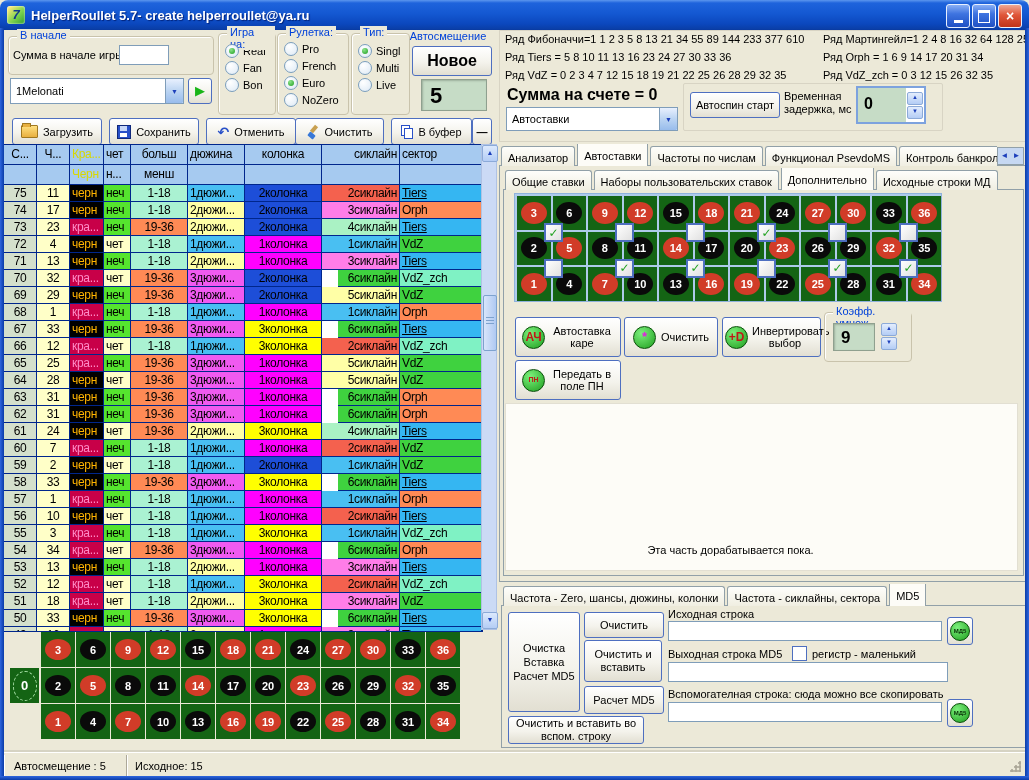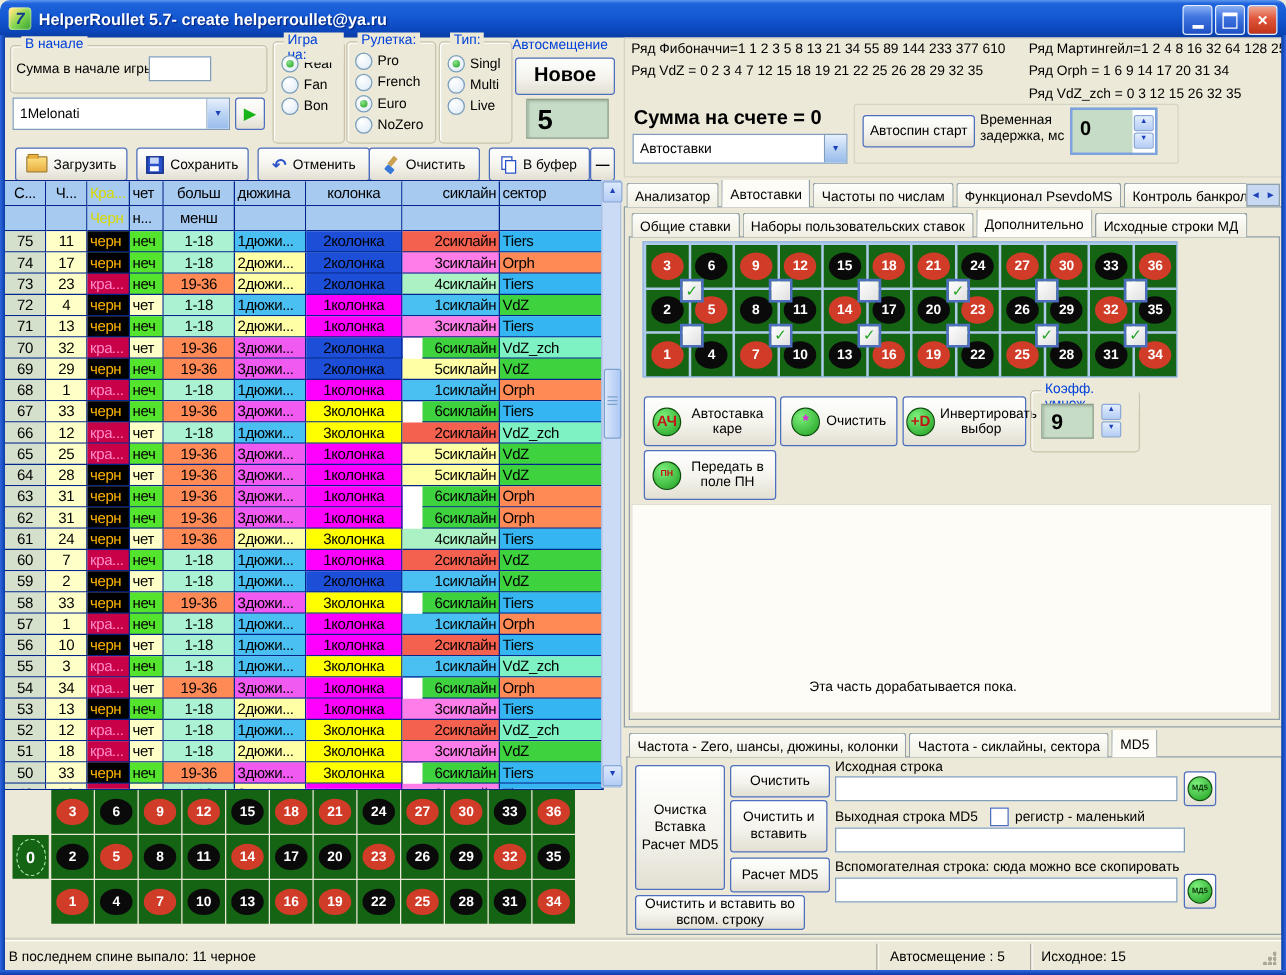--- a/index.html
+++ b/index.html
@@ -71,21 +71,21 @@
   .hl-yellow{color:#D8D800;}
   .c0,.c1,.c4,.c6{text-align:center;} .c7{text-align:right;} 
   .cl-spin{background:#D4E0CC;} .cl-num{background:#FFFFC8;}
   .cl-black{background:#000;color:#FFB400;} .cl-red{background:#C80048;color:#FF8CC8;}
   .cl-chet{background:#FFFFC8;} .cl-nech{background:#55E42E;}
   .cl-r118{background:#AAF2D2;} .cl-r1936{background:#FF8A55;}
   .cl-d1{background:#49BFF2;} .cl-d2{background:#FFFFA6;} .cl-d3{background:#F05AF0;}
   .cl-k1{background:#FF00FF;} .cl-k2{background:#1d4ed8;} .cl-k3{background:#FFFF00;}
   .cl-s1{background:#49BFF2;text-align:right;} .cl-s2{background:#F4614E;} .cl-s3{background:#FF7DE8;}
   .cl-s4{background:#AAF2C4;} .cl-s5{background:#FFFFA6;} .cl-s6{background:#3FD23F;margin-left:16px;}
-  .cl-tiers{background:#35B6F2;} .cl-orph{background:#FF8A55;} .cl-vdz{background:#3FD23F;} .cl-vdzzch{background:#7FF2C4;}
+  .cl-tiers{background:#35B6F2;text-decoration:underline;} .cl-orph{background:#FF8A55;} .cl-vdz{background:#3FD23F;} .cl-vdzzch{background:#7FF2C4;}
 
   
   .sbar{width:16px;background:#CBDAF5;border:1px solid #AFC2E4;box-sizing:border-box;}
   .sbtn{position:absolute;left:0;width:14px;height:15px;background:linear-gradient(180deg,#DCE9FD,#B4CDF5);
     border:1px solid #8CAAD8;border-radius:2px;color:#1C3FBB;font-size:7px;line-height:14px;text-align:center;}
   .sthumb{position:absolute;left:1px;width:12px;background:linear-gradient(90deg,#D8E5FB,#AFC9F2);
     border:1px solid #7DA2CE;border-radius:2px;}
   .sthumb::after{content:"";position:absolute;left:2px;right:2px;top:45%;height:1px;background:#7DA2CE;
     box-shadow:0 3px 0 #7DA2CE,0 -3px 0 #7DA2CE;}
 
@@ -705,20 +705,21 @@
         </div>
         <div class="bcell">
           <div class="bcirc red">34</div>
         </div>
       </div>
     </div>
 
   <div class="abs" style="left:499px;top:30px;width:527px;height:112px;border:1px solid #D8D4C4;box-sizing:border-box;">
     <div class="abs" style="left:5px;top:2px;">
       <div class="serline">Ряд Фибоначчи=1 1 2 3 5 8 13 21 34 55 89 144 233 377 610</div>
+      <div class="serline">Ряд Tiers = 5 8 10 11 13 16 23 24 27 30 33 36</div>
       <div class="serline">Ряд VdZ = 0 2 3 4 7 12 15 18 19 21 22 25 26 28 29 32 35</div>
     </div>
     <div class="abs" style="left:323px;top:2px;">
       <div class="serline">Ряд Мартингейл=1 2 4 8 16 32 64 128 256</div>
       <div class="serline">Ряд Orph = 1 6 9 14 17 20 31 34</div>
       <div class="serline">Ряд VdZ_zch = 0 3 12 15 26 32 35</div>
     </div>
     <div class="abs" style="left:7px;top:55px;font-size:16px;font-weight:bold;">Сумма на счете = 0</div>
     <div class="abs combo" style="left:6px;top:76px;width:170px;height:22px;">
       <div class="ctxt">Автоставки</div>
@@ -969,21 +970,20 @@
   <input class="abs tfield" style="left: 668px; top: 702px; width: 274px; height: 20px;" value="">
   <div class="abs btn" style="left:947px;top:699px;width:24px;height:26px;padding:0;">
       <span class="gico" style="width:18px;height:18px;flex:0 0 18px;color:#083008;font-size:6px;">МД5</span>
     </div>
 
   <div class="abs btn" style="left:508px;top:716px;width:136px;height:28px;padding:0 0;box-sizing:border-box;">
       <span style="line-height:13px;">Очистить и  вставить во вспом. строку</span>
     </div>
 
   <div class="abs statusbar">
-    <div style="padding-left:4px;width:694px;">В последнем спине выпало: 11 черное</div>
     <div class="sb-sep"></div>
     <div style="padding-left:10px;width:112px;">Автосмещение : 5</div>
     <div class="sb-sep"></div>
     <div style="padding-left:8px;flex:1;">Исходное: 15</div>
     <div class="grip"></div>
   </div>
 
   <div class="abs win-border-l"></div>
   <div class="abs win-border-r"></div>
   <div class="abs win-border-b"></div>

